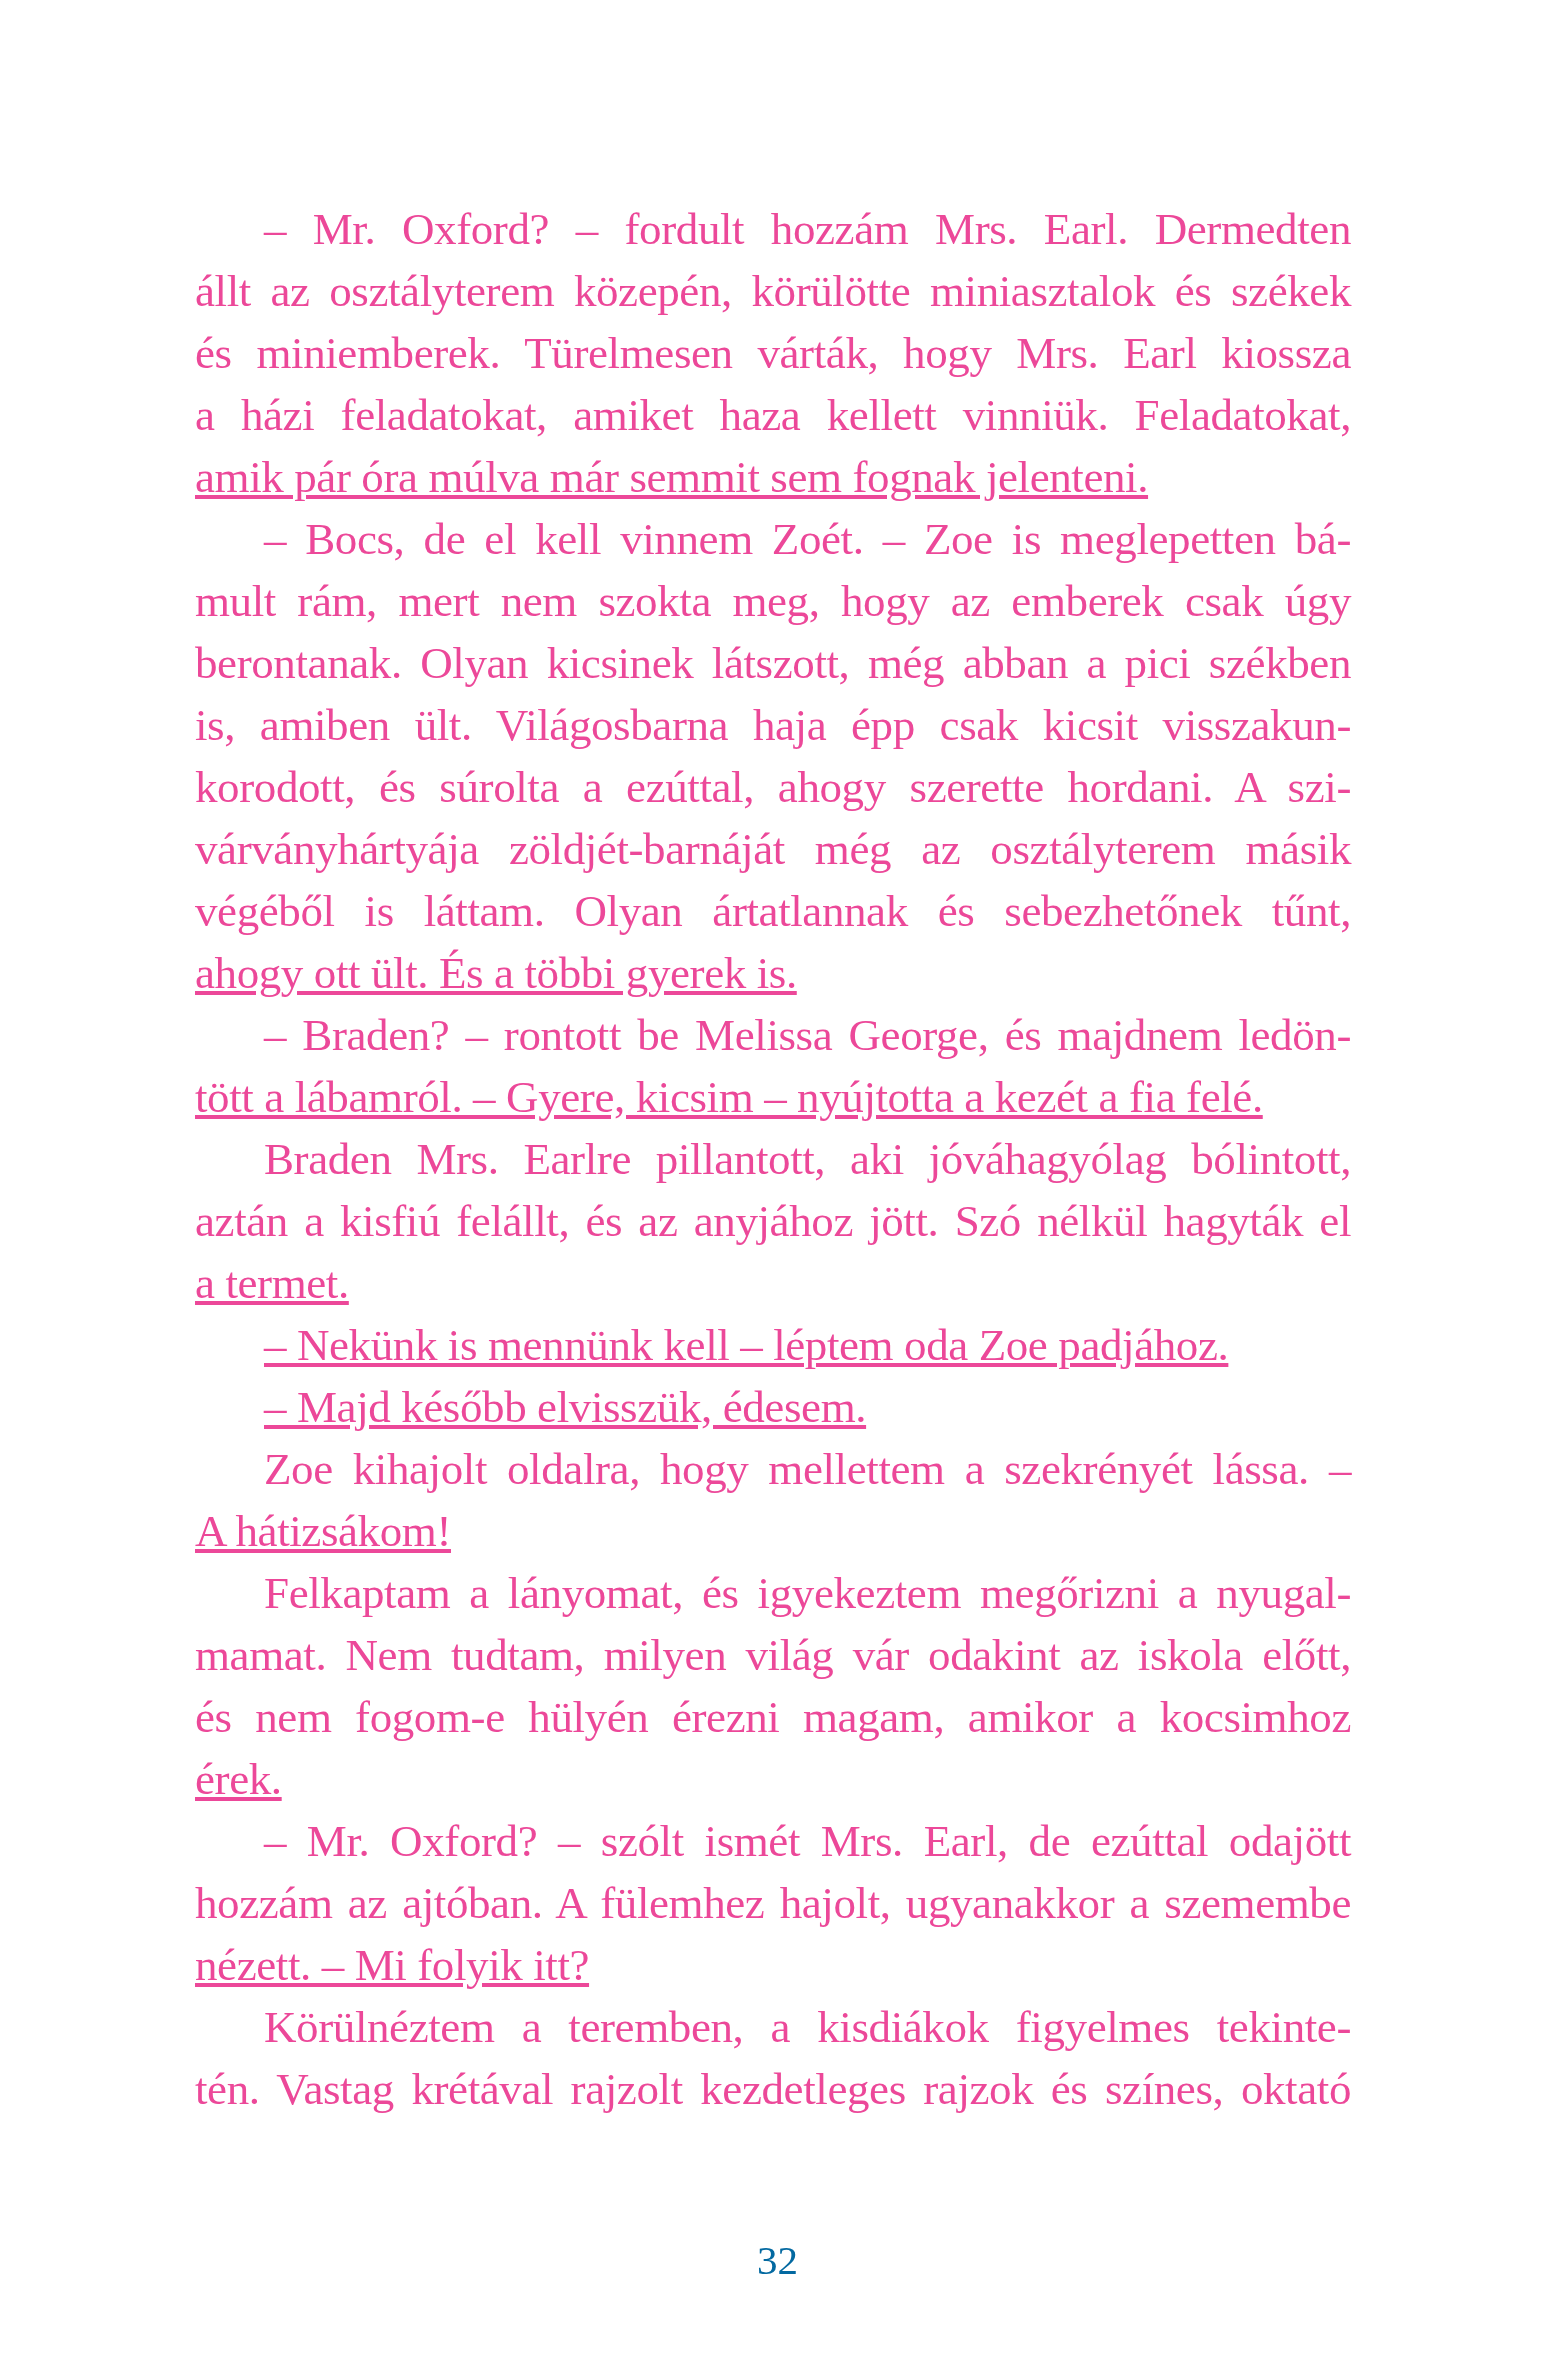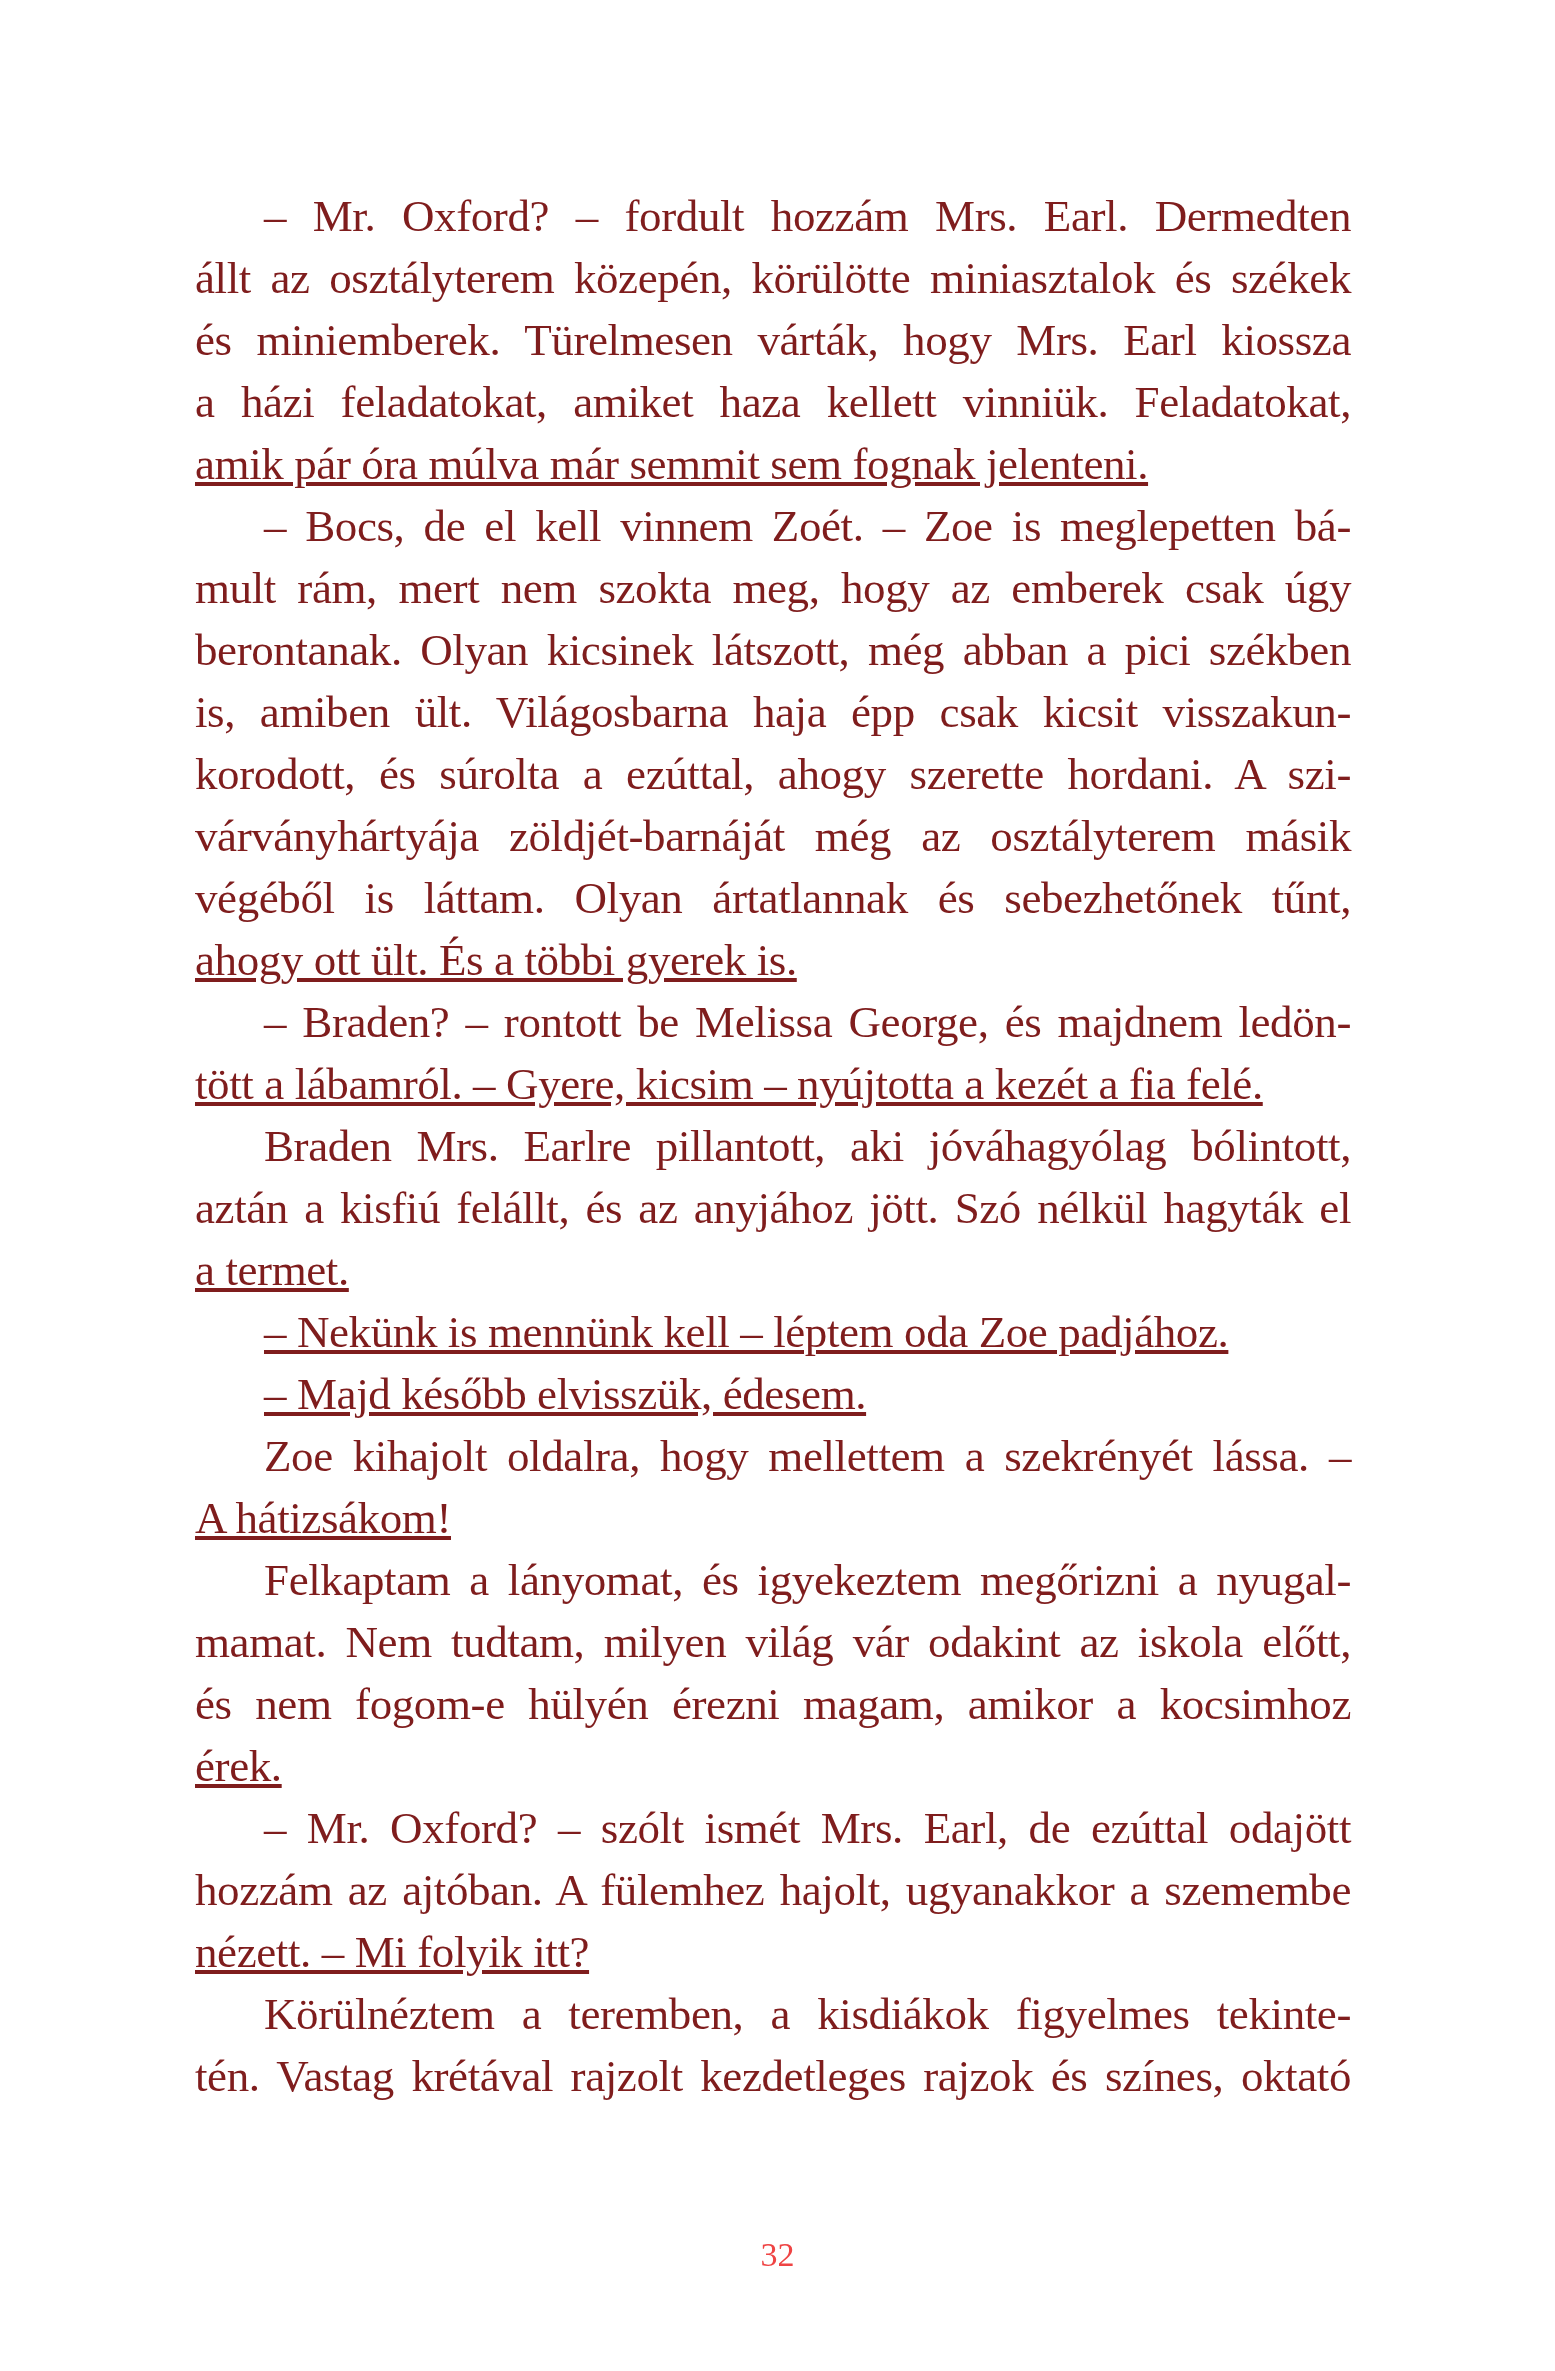--- a/index.html
+++ b/index.html
@@ -17,26 +17,26 @@
     position: absolute;
     left: 0;
     top: 0;
     width: 1555px;
     height: 2372px;
     background: #ffffff;
   }
   .text-block {
     position: absolute;
     left: 195px;
-    top: 185px;
+    top: 198px;
     width: 1156px;
     font-family: "Liberation Serif", "DejaVu Serif", serif;
     font-size: 45px;
     line-height: 62px;
-    color: #7f1d1d;
+    color: #ec4899;
   }
   .line {
     display: block;
     height: 62px;
     white-space: nowrap;
     overflow: visible;
     text-align: justify;
     text-align-last: justify;
     letter-spacing: -0.4px;
   }
@@ -48,22 +48,22 @@
     text-align-last: left;
     text-decoration: underline;
   }
   .page-number {
     position: absolute;
     left: 0;
     width: 1555px;
     top: 2236px;
     text-align: center;
     font-family: "Liberation Serif", "DejaVu Serif", serif;
-    font-size: 34px;
-    color: #ef4444;
+    font-size: 41px;
+    color: #0369a1;
   }
 </style>
 </head>
 <body>
 
 <div class="page">
   <div class="text-block" id="text-block">
       <span class="line indent">– Mr. Oxford? – fordult hozzám Mrs. Earl. Dermedten</span>
       <span class="line">állt az osztályterem közepén, körülötte miniasztalok és székek</span>
       <span class="line">és miniemberek. Türelmesen várták, hogy Mrs. Earl kiossza</span>

